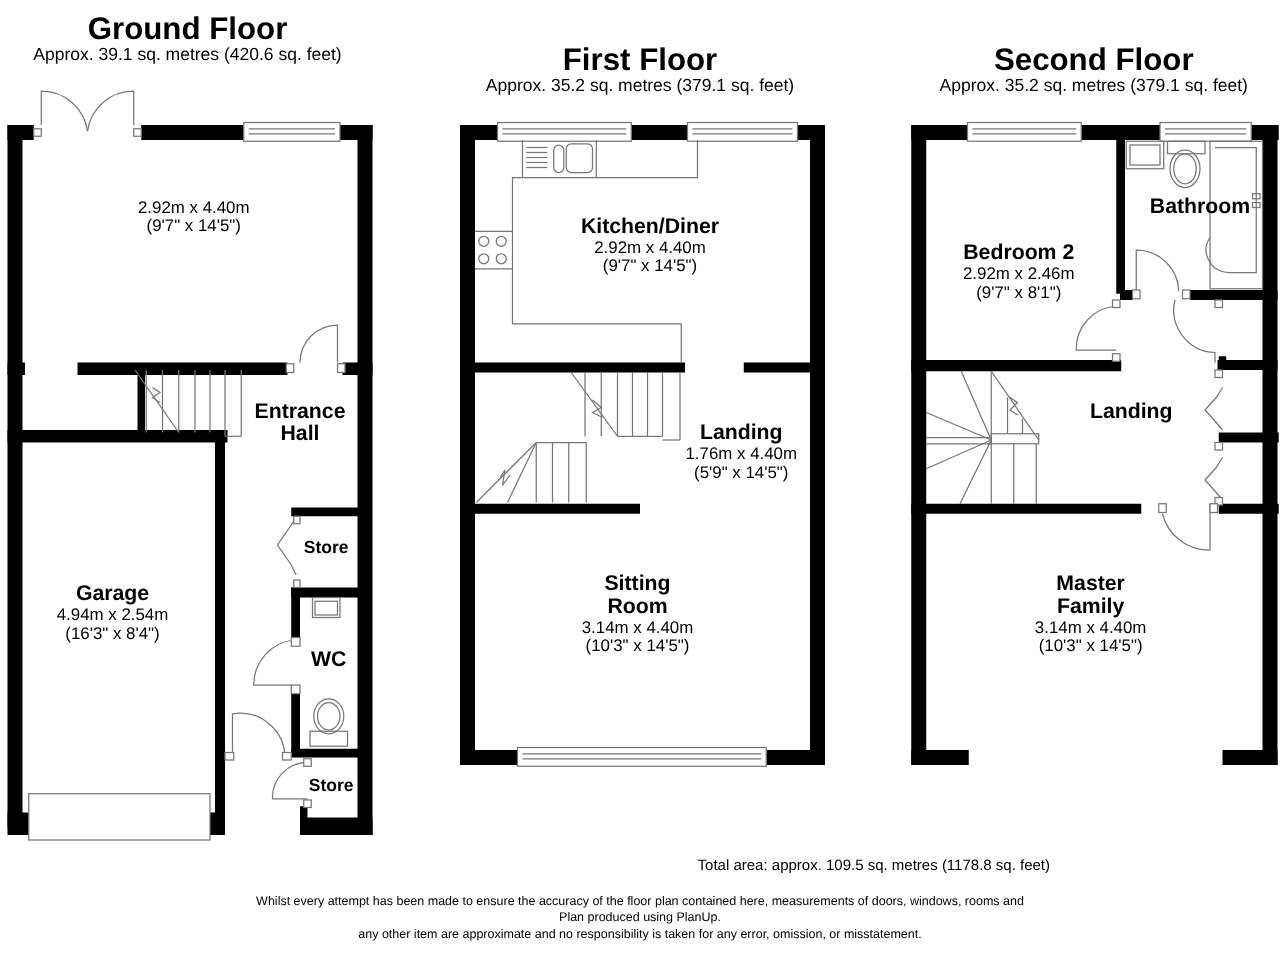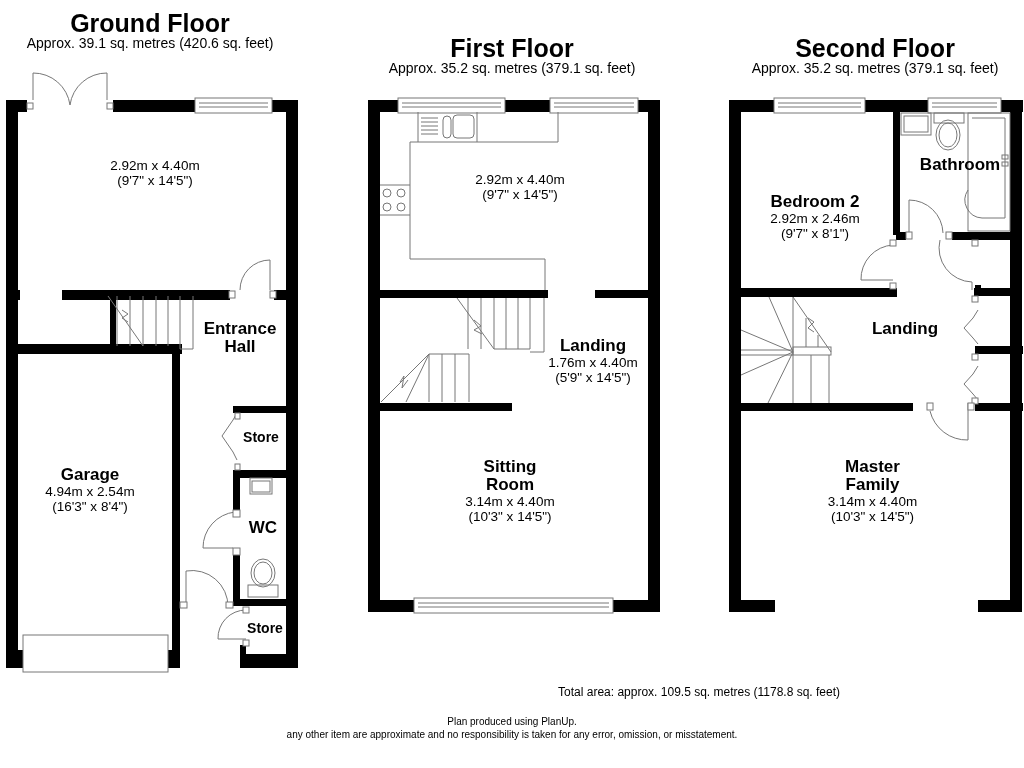--- a/index.html
+++ b/index.html
@@ -271,20 +271,21 @@
   <span class="name" style="font-size:14px;">Store</span>
 </div>
 <div class="room" style="left:240px;width:46px;top:519px;">
   <span class="name">WC</span>
 </div>
 <div class="room" style="left:240px;width:50px;top:621px;">
   <span class="name" style="font-size:14px;">Store</span>
 </div>
 
 <div class="room" style="left:430px;width:180px;top:172px;">
+  <span class="name">Kitchen/Diner</span>
   <span class="dim">2.92m x 4.40m</span>
   <span class="dim">(9'7" x 14'5")</span>
 </div>
 <div class="room" style="left:528px;width:130px;top:337px;">
   <span class="name">Landing</span>
   <span class="dim">1.76m x 4.40m</span>
   <span class="dim">(5'9" x 14'5")</span>
 </div>
 <div class="room" style="left:430px;width:160px;top:458px;">
   <span class="name">Sitting</span>
@@ -306,15 +307,16 @@
 </div>
 <div class="room" style="left:800px;width:145px;top:458px;">
   <span class="name">Master</span>
   <span class="name">Family</span>
   <span class="dim">3.14m x 4.40m</span>
   <span class="dim">(10'3" x 14'5")</span>
 </div>
 
 <div class="footer-total">Total area: approx. 109.5 sq. metres (1178.8 sq. feet)</div>
 <div class="footer-disc">
+  <div>Whilst every attempt has been made to ensure the accuracy of the floor plan contained here, measurements of doors, windows, rooms and</div>
   <div>Plan produced using PlanUp.</div>
   <div>any other item are approximate and no responsibility is taken for any error, omission, or misstatement.</div>
 </div>
 
 </body></html>

